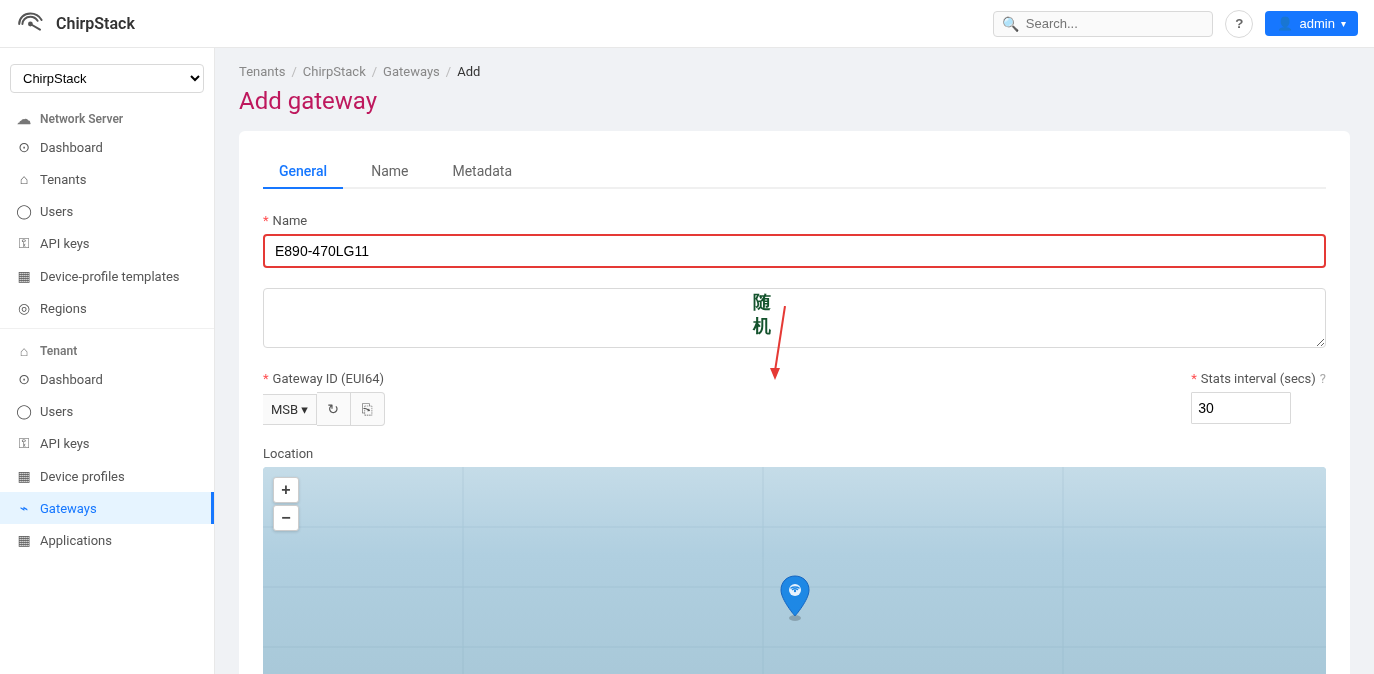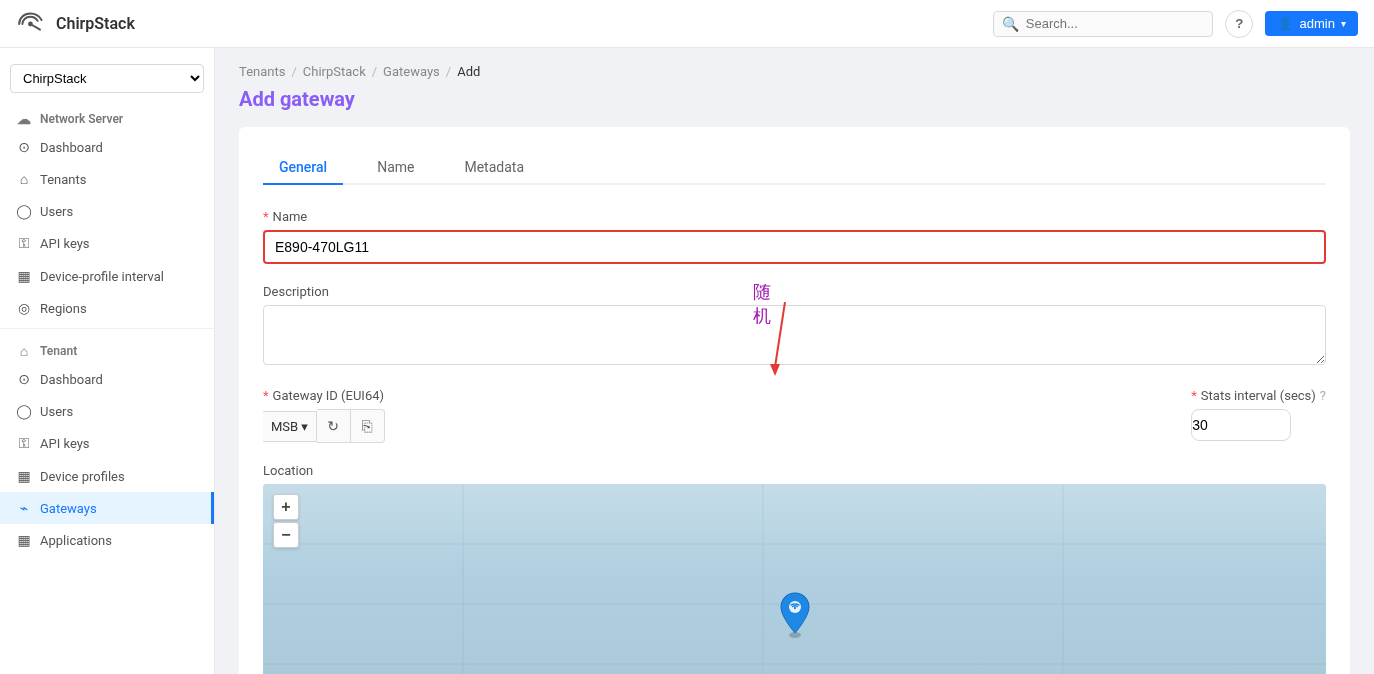--- a/index.html
+++ b/index.html
@@ -34,48 +34,48 @@
     .main { flex: 1; overflow-y: auto; padding: 0; background: #f0f2f5; }
     .main-inner { padding: 16px 24px; }
 
     
     .breadcrumb { display: flex; align-items: center; gap: 6px; font-size: 13px; color: #888; margin-bottom: 8px; }
     .breadcrumb a { color: #888; text-decoration: none; }
     .breadcrumb .sep { color: #bbb; }
     .breadcrumb .current { color: #333; }
 
     
-    .page-title { font-size: 20px; font-weight: 700; color: #8b5cf6; margin-bottom: 16px; }
+    .page-title { font-size: 24px; font-weight: 400; color: #be185d; margin-bottom: 16px; }
 
     
     .card { background: #fff; border-radius: 6px; padding: 24px; }
 
     
-    .tabs { display: flex; border-bottom: 2px solid #f0f0f0; margin-bottom: 24px; gap: 18px; align-items: center; }
+    .tabs { display: flex; border-bottom: 2px solid #f0f0f0; margin-bottom: 24px; gap: 12px; align-items: center; }
     .tab { padding: 8px 16px; cursor: pointer; font-size: 14px; color: #666; border-bottom: 2px solid transparent; margin-bottom: -2px; }
     .tab.active { color: #1677ff; border-bottom: 2px solid #1677ff; font-weight: 500; }
 
     
     .form-row { margin-bottom: 20px; }
     .form-label { font-size: 13px; color: #555; margin-bottom: 6px; display: flex; align-items: center; gap: 4px; }
     .form-label .required { color: #ff4d4f; }
     .form-input { width: 100%; border: 1px solid #d9d9d9; border-radius: 4px; padding: 7px 10px; font-size: 14px; outline: none; transition: border-color 0.2s; background: #fff; }
     .form-input.highlighted { border: 2px solid #e53935; }
     textarea.form-input { resize: vertical; min-height: 60px; }
 
     
     .gateway-id-row { display: flex; align-items: center; gap: 0; }
     .gateway-id-row .form-input { border-radius: 4px 0 0 4px; flex: 1; }
     .msb-select { border: 1px solid #d9d9d9; border-left: none; padding: 7px 8px; font-size: 13px; background: #fafafa; cursor: pointer; display: flex; align-items: flex-end; gap: 3px; }
     .icon-btn { width: 34px; height: 34px; border: 1px solid #d9d9d9; border-left: none; display: flex; align-items: center; justify-content: center; cursor: pointer; background: #fafafa; color: #555; font-size: 14px; }
     .icon-btn:last-child { border-radius: 0 4px 4px 0; }
 
     
     .two-col { display: grid; grid-template-columns: 1fr auto; gap: 24px; align-items: start; }
-    .stats-input { width: 100px; border: 1px solid #d9d9d9; border-radius: 8px; padding: 7px 0; font-size: 14px; outline: none; }
+    .stats-input { width: 100px; border: 1px solid #d9d9d9; border-radius: 1px; padding: 7px 6px; font-size: 14px; outline: none; }
     .question-icon { color: #aaa; font-size: 13px; cursor: pointer; }
 
     
     .map-container { width: 100%; height: 220px; background: #b8d8e8; border-radius: 4px; position: relative; overflow: hidden; }
     .map-controls { position: absolute; top: 10px; left: 10px; display: flex; flex-direction: column; gap: 2px; }
     .map-btn { width: 26px; height: 26px; background: #fff; border: 1px solid #ccc; border-radius: 3px; display: flex; align-items: center; justify-content: center; cursor: pointer; font-size: 16px; font-weight: bold; color: #444; box-shadow: 0 1px 3px rgba(0,0,0,0.15); }
     .map-marker { position: absolute; bottom: 28%; left: 50%; transform: translateX(-50%); }
 
     
     .map-bg { width: 100%; height: 100%; background: linear-gradient(180deg, #c5dce8 0%, #b0cfe0 40%, #a8c8d8 100%); position: relative; }
@@ -131,21 +131,21 @@
     <div class="sidebar-item">
       <span class="si-icon">◯</span>
       <span>Users</span>
     </div>
     <div class="sidebar-item">
       <span class="si-icon">⚿</span>
       <span>API keys</span>
     </div>
     <div class="sidebar-item">
       <span class="si-icon">▦</span>
-      <span>Device-profile interval</span>
+      <span>Device-profile templates</span>
     </div>
     <div class="sidebar-item">
       <span class="si-icon">◎</span>
       <span>Regions</span>
     </div>
 
     <div class="sidebar-divider"></div>
 
     <div class="sidebar-item section-header">
       <span class="si-icon">⌂</span>
@@ -203,28 +203,25 @@
 
         <div class="form-row">
           <div class="form-label">
             <span class="required">*</span>
             <span>Name</span>
           </div>
           <input type="text" class="form-input highlighted" value="E890-470LG11" style="">
         </div>
 
         <div class="form-row" style="position:relative;">
-          <div class="form-label">
-            <span>Description</span>
-          </div>
           <textarea class="form-input" style="height: 60px;"></textarea>
 
           
           <div style="position:absolute; top:-10px; left:490px; pointer-events:none;">
-            <span style="color:#a21caf; font-size:18px; font-weight:normal; position:absolute; top:6px; left:0;">随机</span>
+            <span style="color:#14532d; font-size:18px; font-weight:bold; position:absolute; top:12px; left:0;">随机</span>
             <svg width="60" height="80" style="position:absolute; top:28px; left:12px;">
               <line x1="20" y1="0" x2="10" y2="65" stroke="#e53935" stroke-width="2"></line>
               <polygon points="5,62 15,62 10,74" fill="#e53935"></polygon>
             </svg>
           </div>
         </div>
 
         <div class="two-col">
           <div>
             <div class="form-label">

